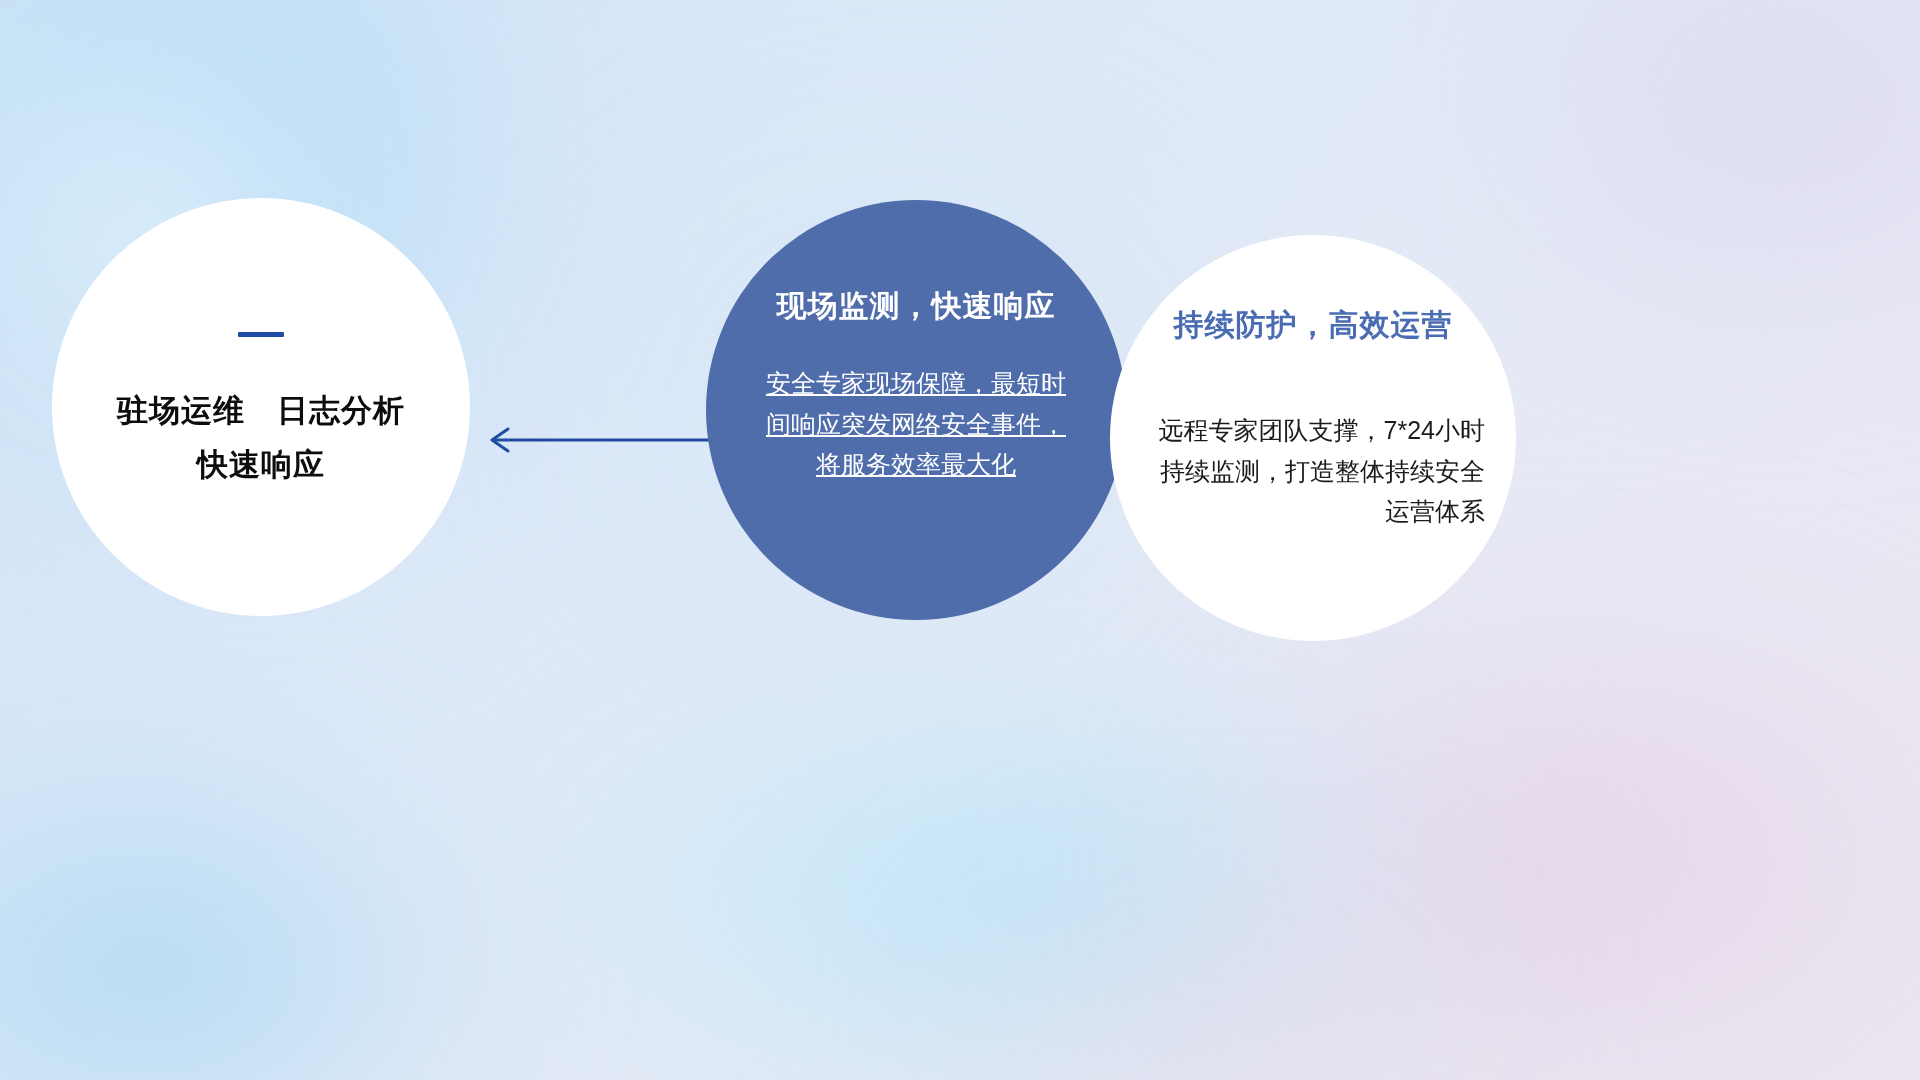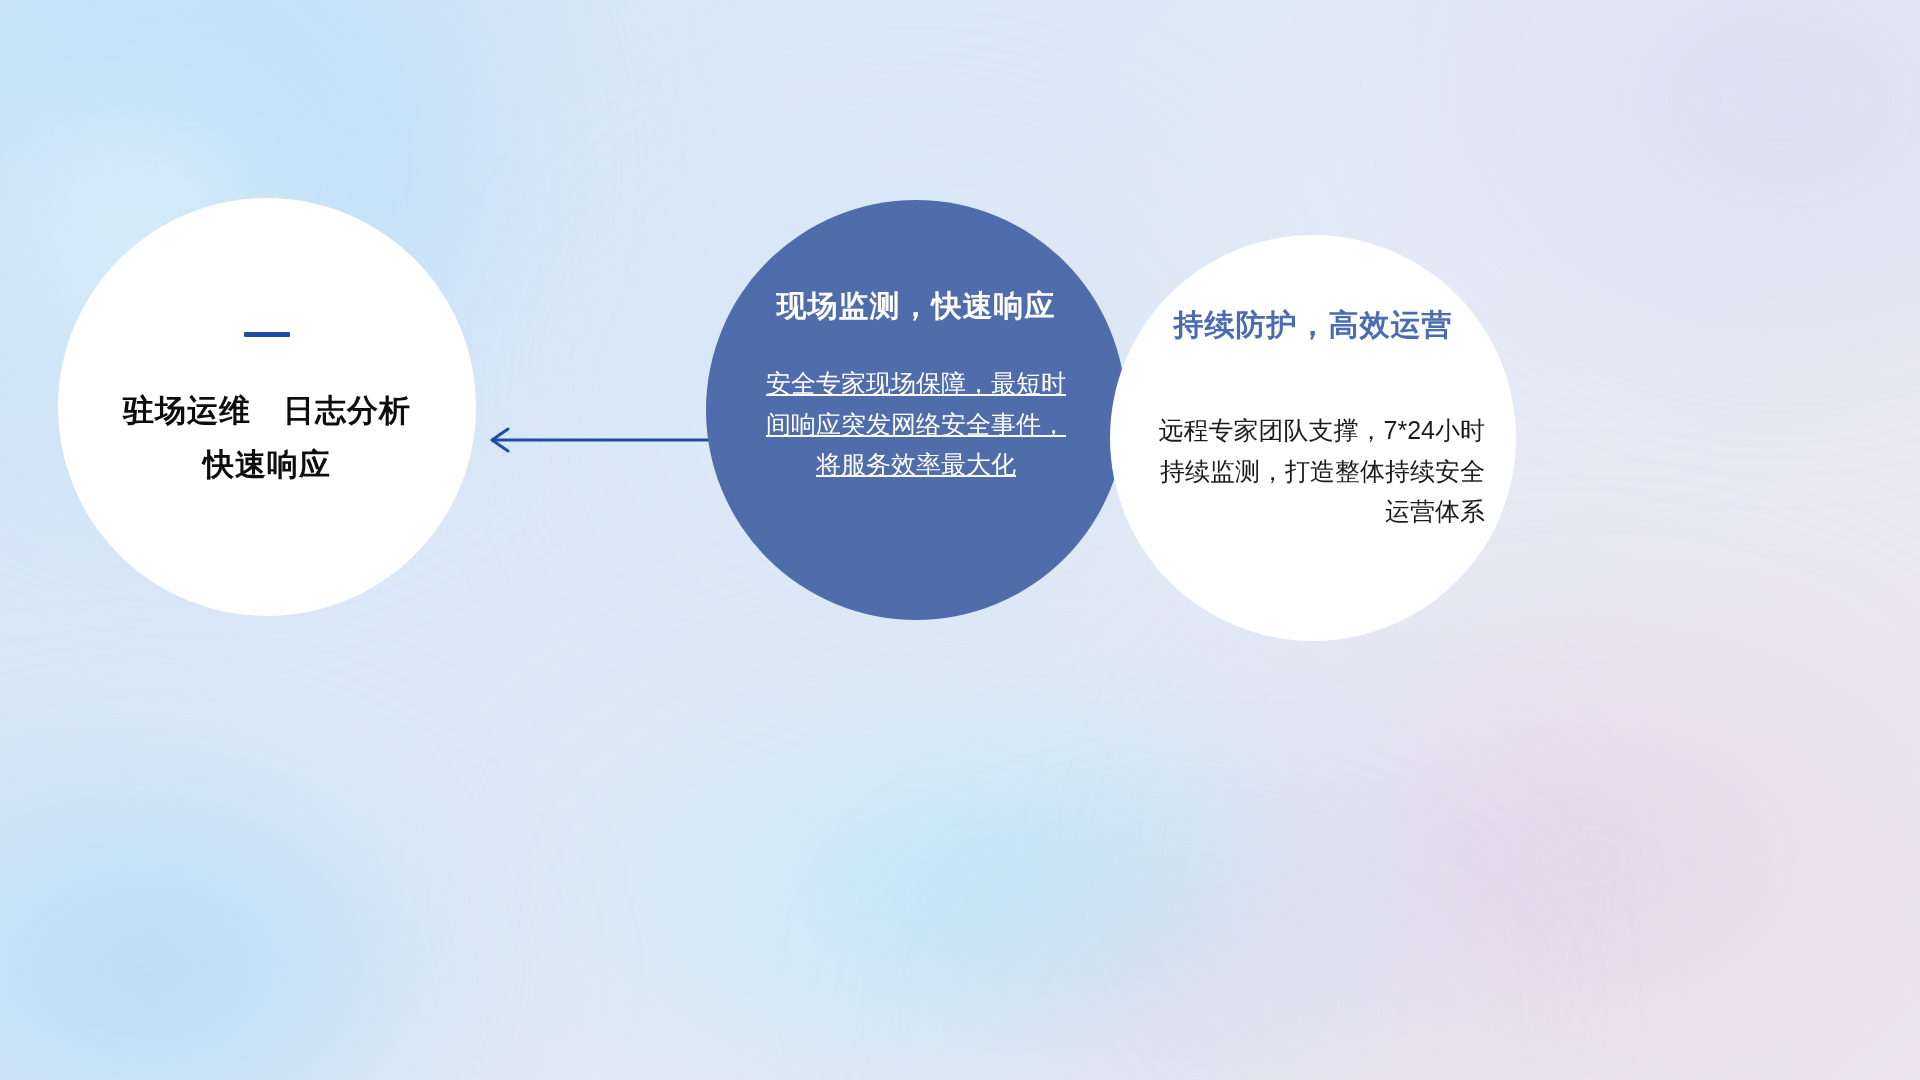--- a/index.html
+++ b/index.html
@@ -76,21 +76,21 @@
 
   
   .circle {
     position: absolute;
     border-radius: 50%;
     box-sizing: border-box;
     gap: 12px;
   }
 
   #circle-left {
-    left: 58px; top: 198px;
+    left: 52px; top: 198px;
     width: 418px; height: 418px;
     background: #ffffff;
     display: flex;
     flex-direction: column;
     align-items: center;
     justify-content: center;
   }
   #circle-left .dash {
     width: 46px;
     height: 5px;

